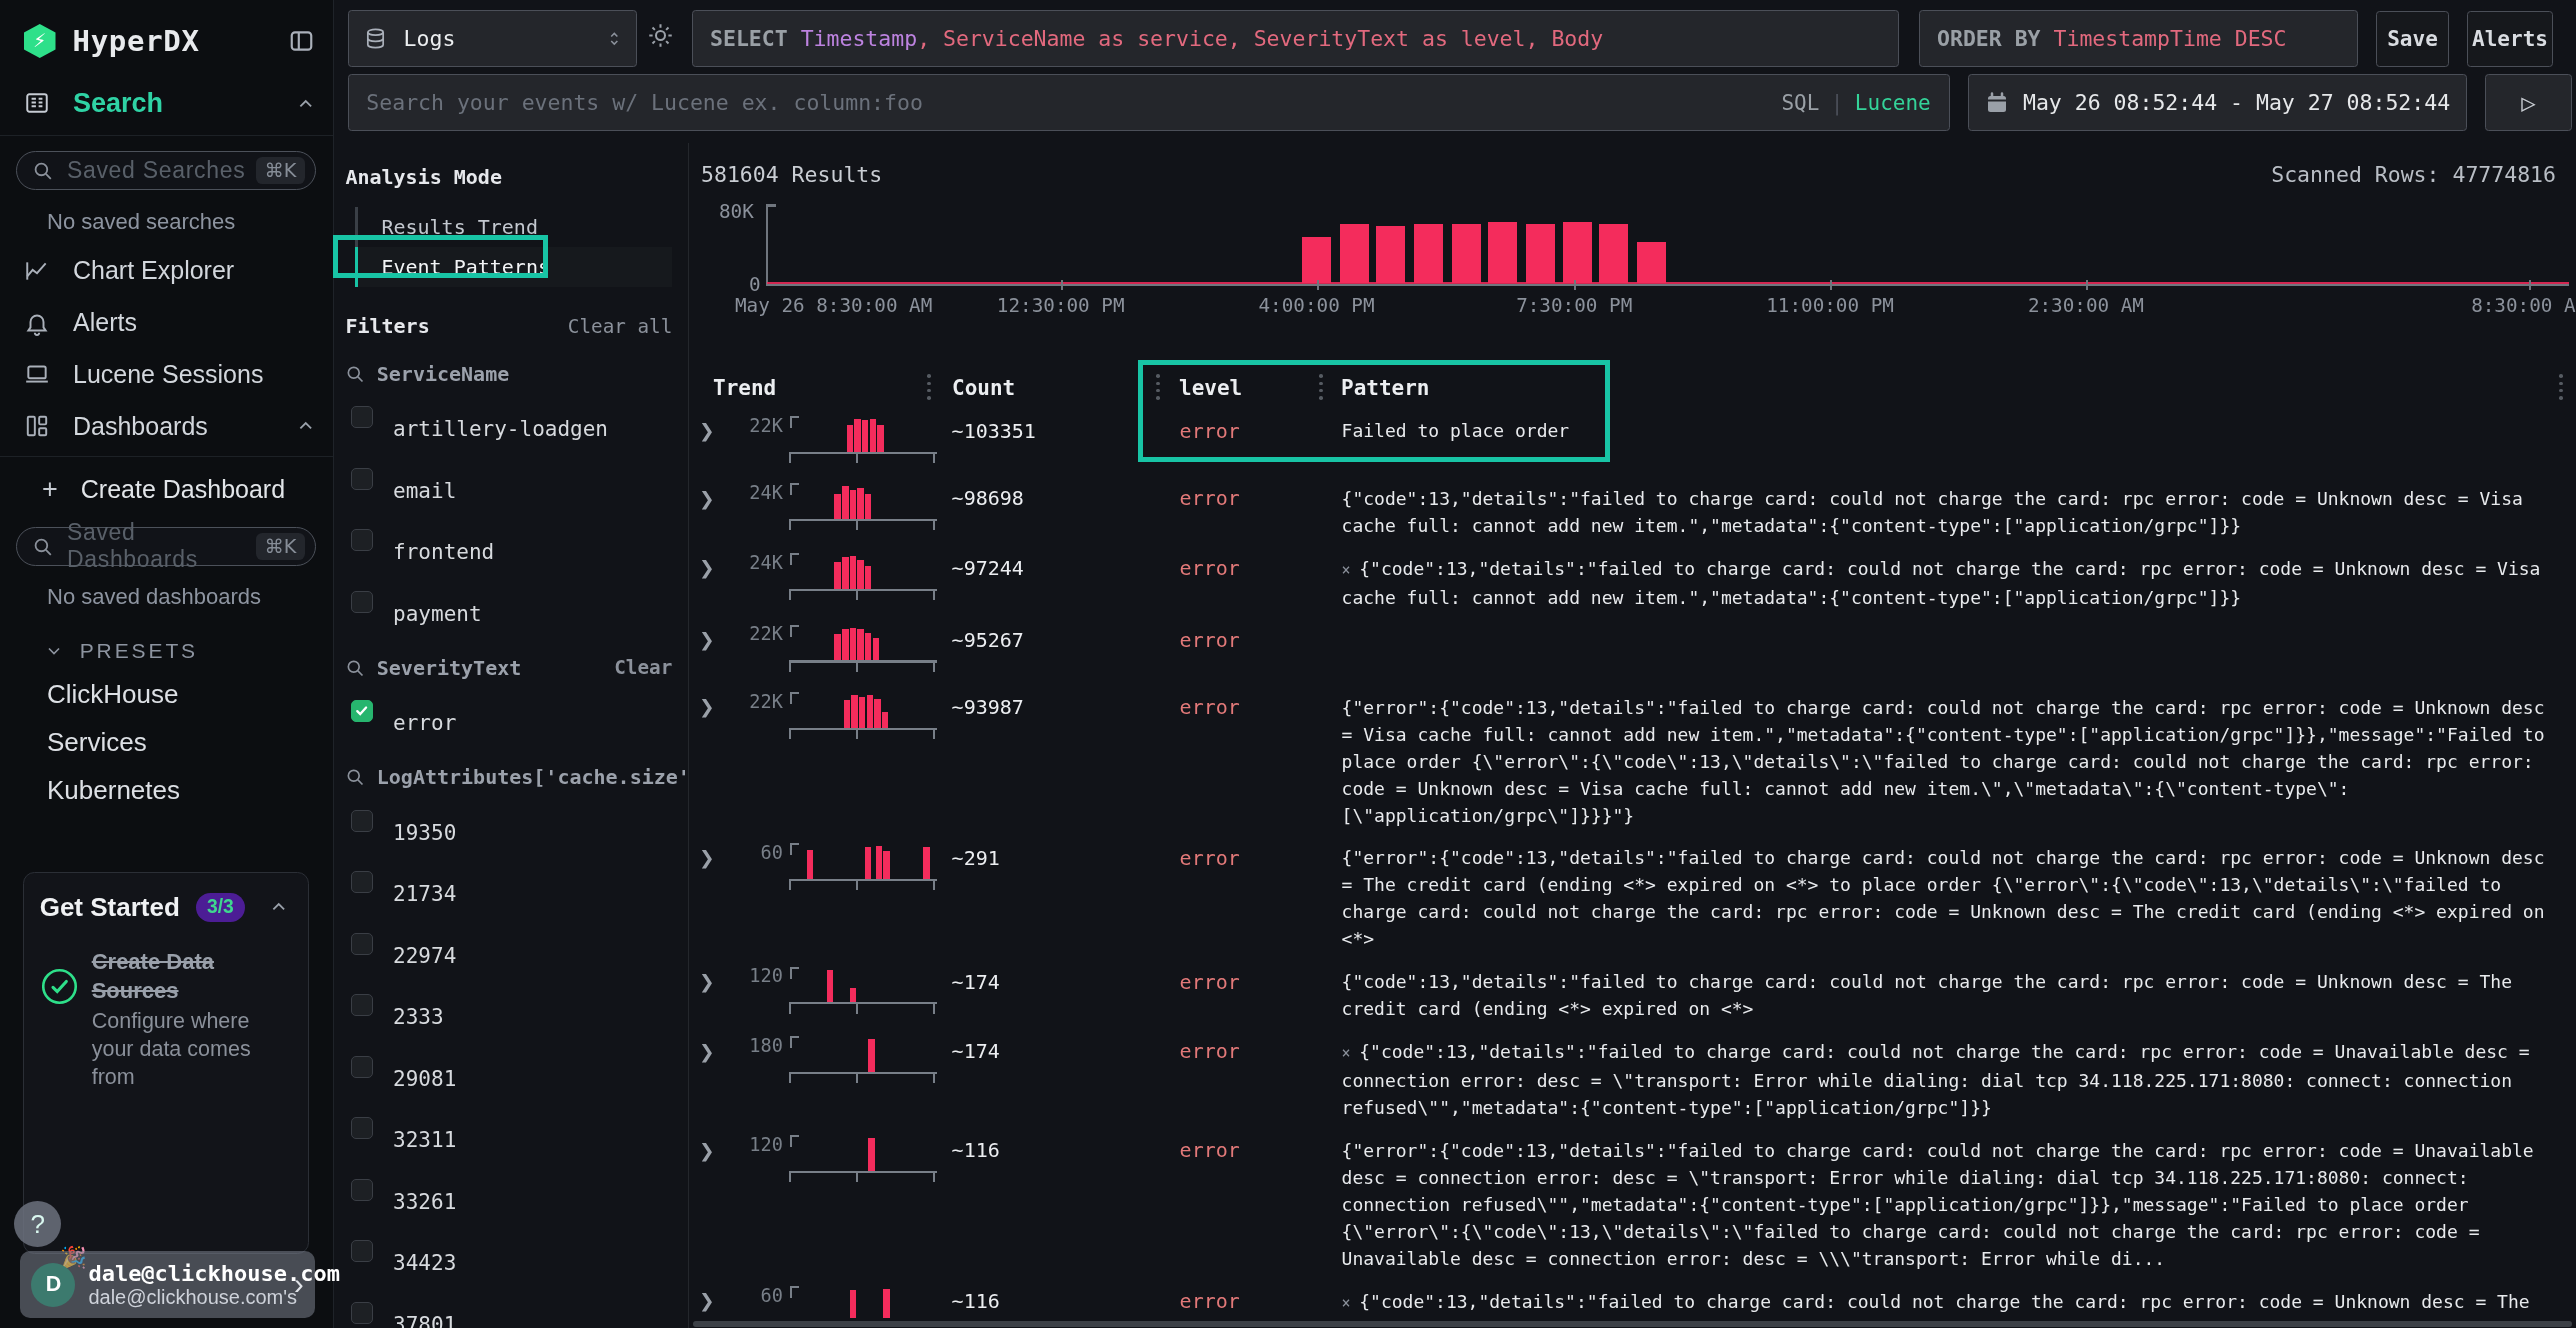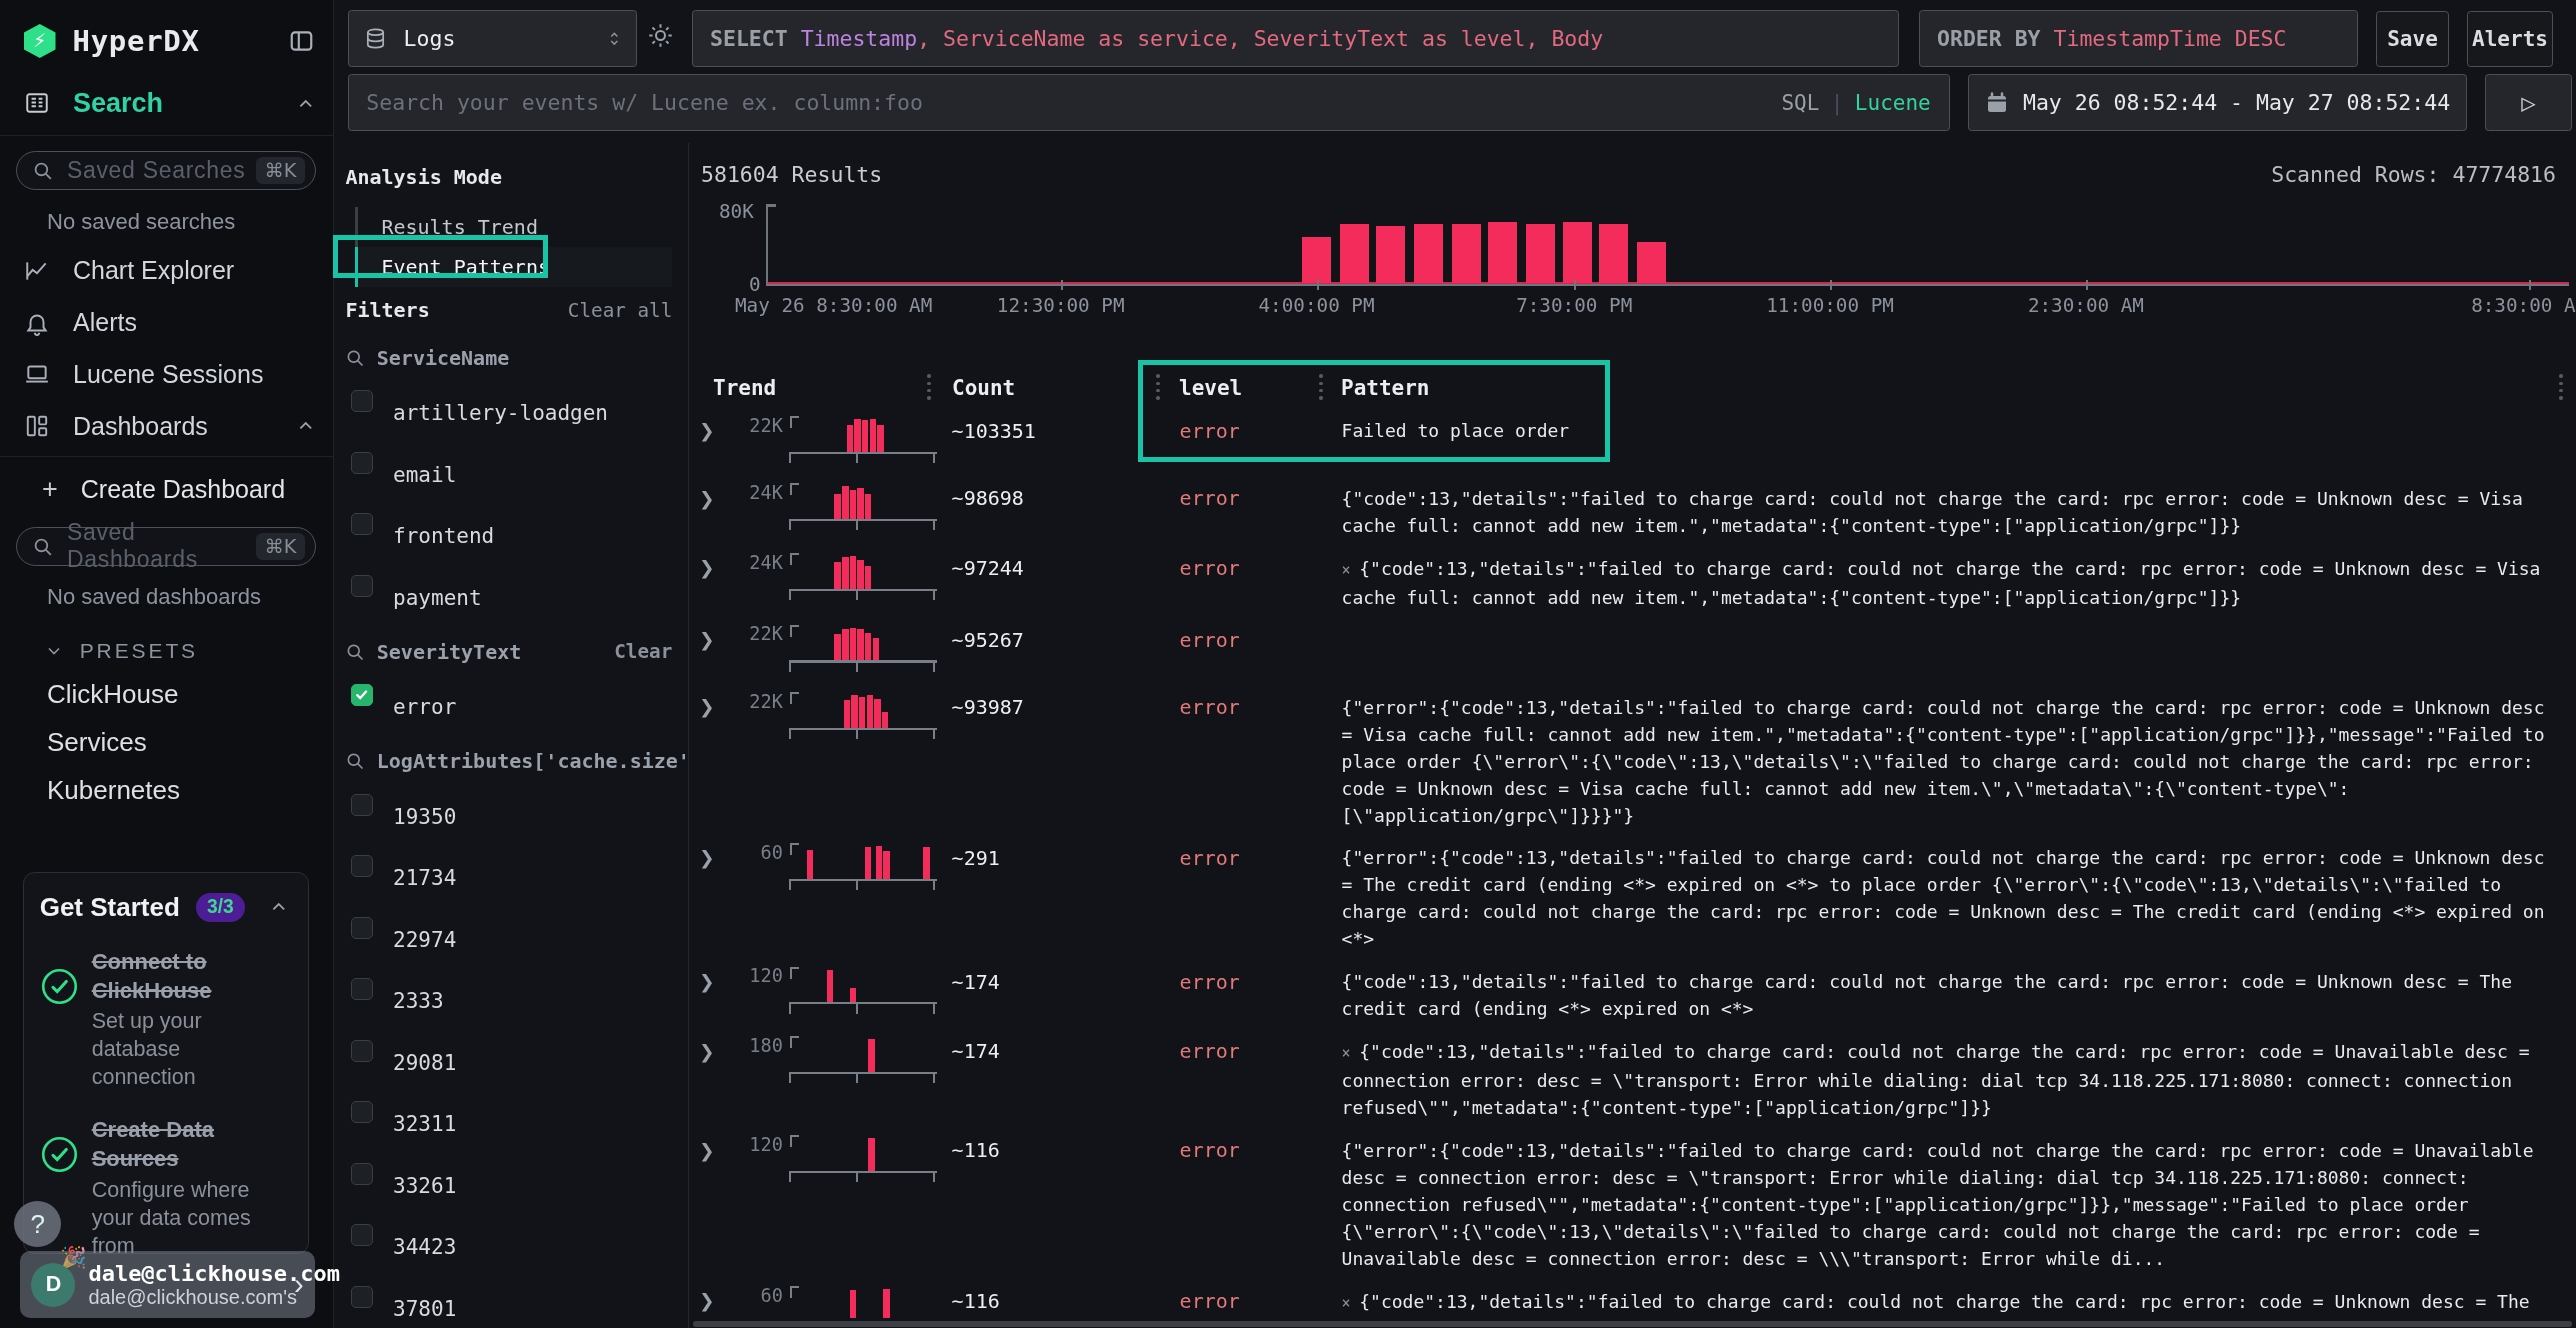--- a/index.html
+++ b/index.html
@@ -92,21 +92,21 @@
   .date-box .lbl{margin-left:14.3px;color:#e6e8ea;white-space:nowrap;}
   .run-btn{left:2151px;top:74px;width:87px;height:57px;justify-content:center;color:#c8ccd2;font-size:24px;}
 
   
   .fpanel{position:absolute;left:334px;top:143px;width:355px;bottom:0;border-right:1.4px solid #24272c;
           padding:21.5px 15.7px 0 11.4px;font-size:20px;overflow:hidden;}
   .fp-title{font-weight:bold;font-size:20px;color:#e6e8ec;}
   .mode-list{margin-top:18.6px;}
   .mode-item{border-left:3.6px solid #3a3f46;padding:7.9px 7.2px 7.9px 23px;color:#c3c8cf;margin-left:10px;}
   .mode-item.active{border-left-color:#18c4a5;color:#f2f4f6;background:#16191d;}
-  .filters-hdr{display:flex;margin-top:11px;align-items:baseline;}
+  .filters-hdr{display:flex;margin-top:27px;align-items:baseline;}
   .filters-hdr .t{font-weight:bold;color:#e6e8ec;}
   .link-dim{margin-left:auto;color:#8b919b;font-size:19.3px;}
   .fgroup{margin-top:24px;}
   .fg-head{display:flex;align-items:center;color:#9ba1ab;font-weight:bold;}
   .fg-head .ic{display:flex;margin-right:11.4px;color:#8b919b;}
   .opt{display:flex;align-items:center;padding:5.7px 0;margin-top:2.1px;}
   .cb{width:22px;height:22px;border-radius:5px;background:#1d2024;border:1.4px solid #3a3e45;flex:0 0 22px;margin-left:5.7px;}
   .cb.on{background:#27b56e;border-color:#27b56e;display:flex;align-items:center;justify-content:center;}
   .cb.on svg{width:15.7px;height:15.7px;}
   .opt-label{margin-left:20px;color:#d7dade;font-size:21px;margin-top:24px;}
@@ -294,32 +294,20 @@
       <div class="gs-head">
         <span class="gs-title">Get Started</span>
         <span class="gs-badge">3/3</span>
         <span class="chev">
           <svg width="21.5" height="21.5" viewBox="0 0 24 24" fill="none" stroke="currentColor" stroke-width="2">
               <path d="M6 15l6-6 6 6"></path>
             </svg>
         </span>
       </div>
       <div id="gs-items">
-          <div class="gs-item">
-            <span class="gs-check">
-              <svg width="39" height="39" viewBox="0 0 24 24" fill="none">
-                <circle cx="12" cy="12" r="10" stroke="#2ee08a" stroke-width="1.6"></circle>
-                <path d="M8 12.5l2.6 2.6 5.6-6.2" stroke="#2ee08a" stroke-width="1.9" stroke-linecap="round" fill="none"></path>
-              </svg>
-            </span>
-            <div class="gs-texts">
-              <div class="gs-it">Connect to ClickHouse</div>
-              <div class="gs-is">Set up your database connection</div>
-            </div>
-          </div>
           <div class="gs-item">
             <span class="gs-check">
               <svg width="39" height="39" viewBox="0 0 24 24" fill="none">
                 <circle cx="12" cy="12" r="10" stroke="#2ee08a" stroke-width="1.6"></circle>
                 <path d="M8 12.5l2.6 2.6 5.6-6.2" stroke="#2ee08a" stroke-width="1.9" stroke-linecap="round" fill="none"></path>
               </svg>
             </span>
             <div class="gs-texts">
               <div class="gs-it">Create Data Sources</div>
               <div class="gs-is">Configure where your data comes from</div>

